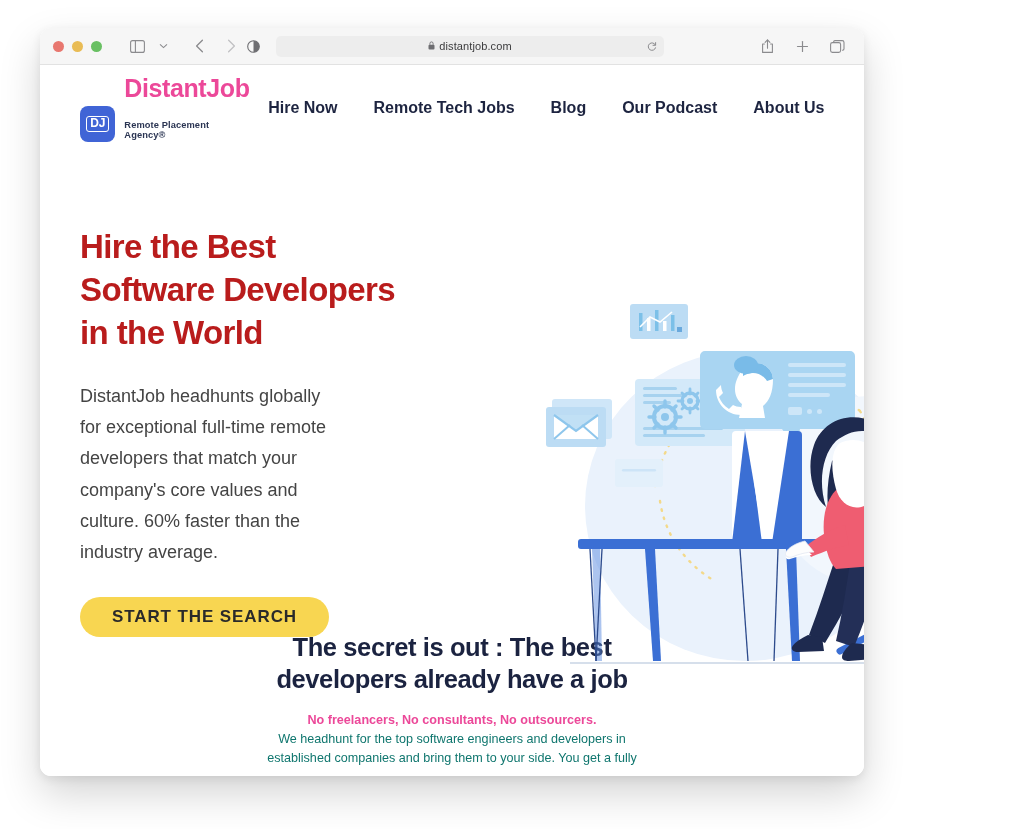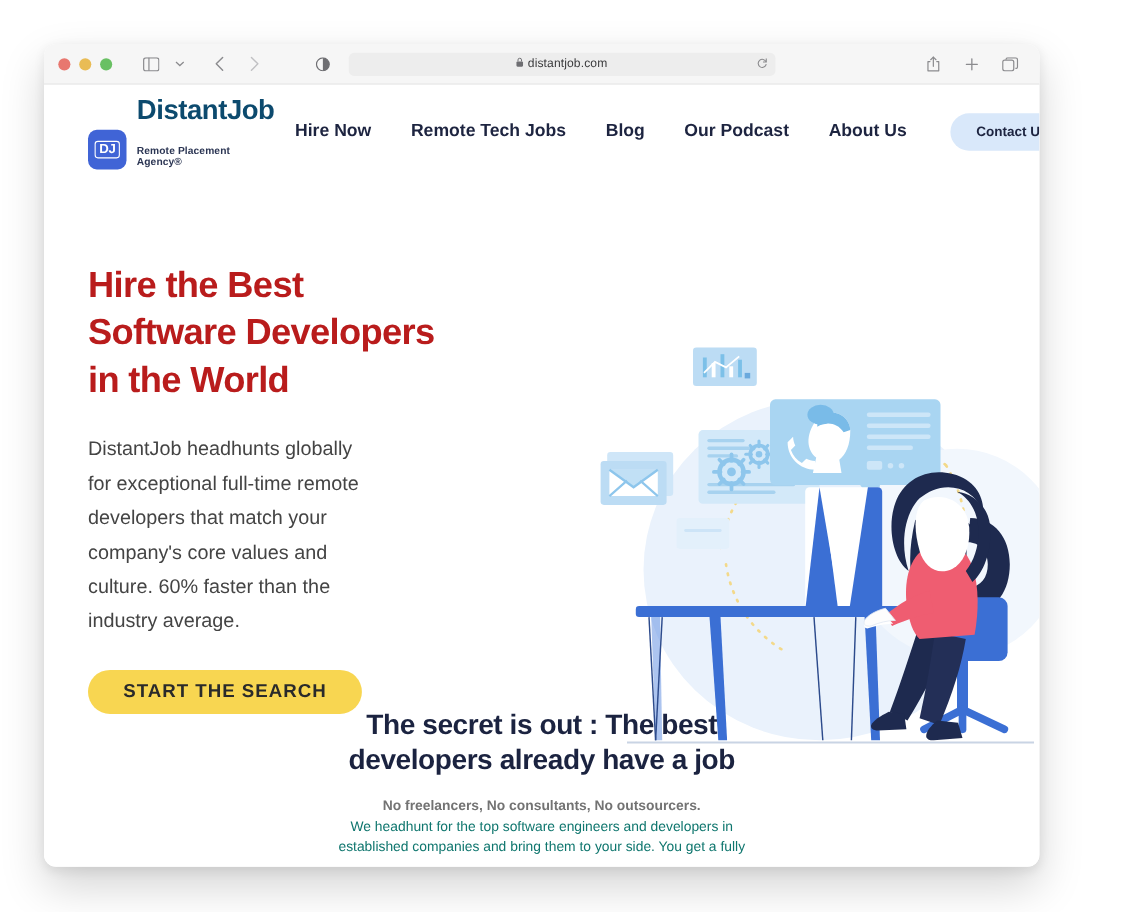--- a/index.html
+++ b/index.html
@@ -9,22 +9,22 @@
     width: 1024px;
     height: 829px;
     overflow: hidden;
     font-family: "Liberation Sans", sans-serif;
   }
 
   
   .browser-window {
     position: absolute;
     left: 40px;
-    top: 40px;
-    width: 905px;
+    top: 28px;
+    width: 824px;
     height: 748px;
     background: #ffffff;
     border-radius: 11px;
     box-shadow: 0 18px 40px rgba(0,0,0,0.17), 0 3px 10px rgba(0,0,0,0.08);
     overflow: hidden;
   }
 
   .toolbar {
     position: relative;
     height: 36px;
@@ -127,21 +127,21 @@
     border: 1.5px solid #ffffff;
     border-radius: 3px;
     padding: 0px 3px 1px 3px;
     line-height: 13px;
     font-size: 12px;
   }
   .logo-text { display: flex; flex-direction: column; line-height: 1; }
   .logo-name {
     font-size: 25px;
     font-weight: bold;
-    color: #0c4a6e;
+    color: #ec4899;
     letter-spacing: -0.4px;
   }
   .logo-tagline {
     font-size: 9.3px;
     font-weight: bold;
     color: #2b3553;
     letter-spacing: 0.1px;
     margin-top: 20px;
   }
 
@@ -228,21 +228,21 @@
     font-size: 25.5px;
     font-weight: bold;
     color: #1b2340;
     line-height: 1.26;
     letter-spacing: -0.4px;
     margin: 0 0 16px 0;
   }
   .secret-lead {
     font-size: 12.6px;
     font-weight: bold;
-    color: #737373;
+    color: #ec4899;
     line-height: 1.5;
     margin: 0;
   }
   .secret-body {
     font-size: 12.6px;
     color: #0f766e;
     line-height: 1.5;
     margin: 0;
   }
 </style>

